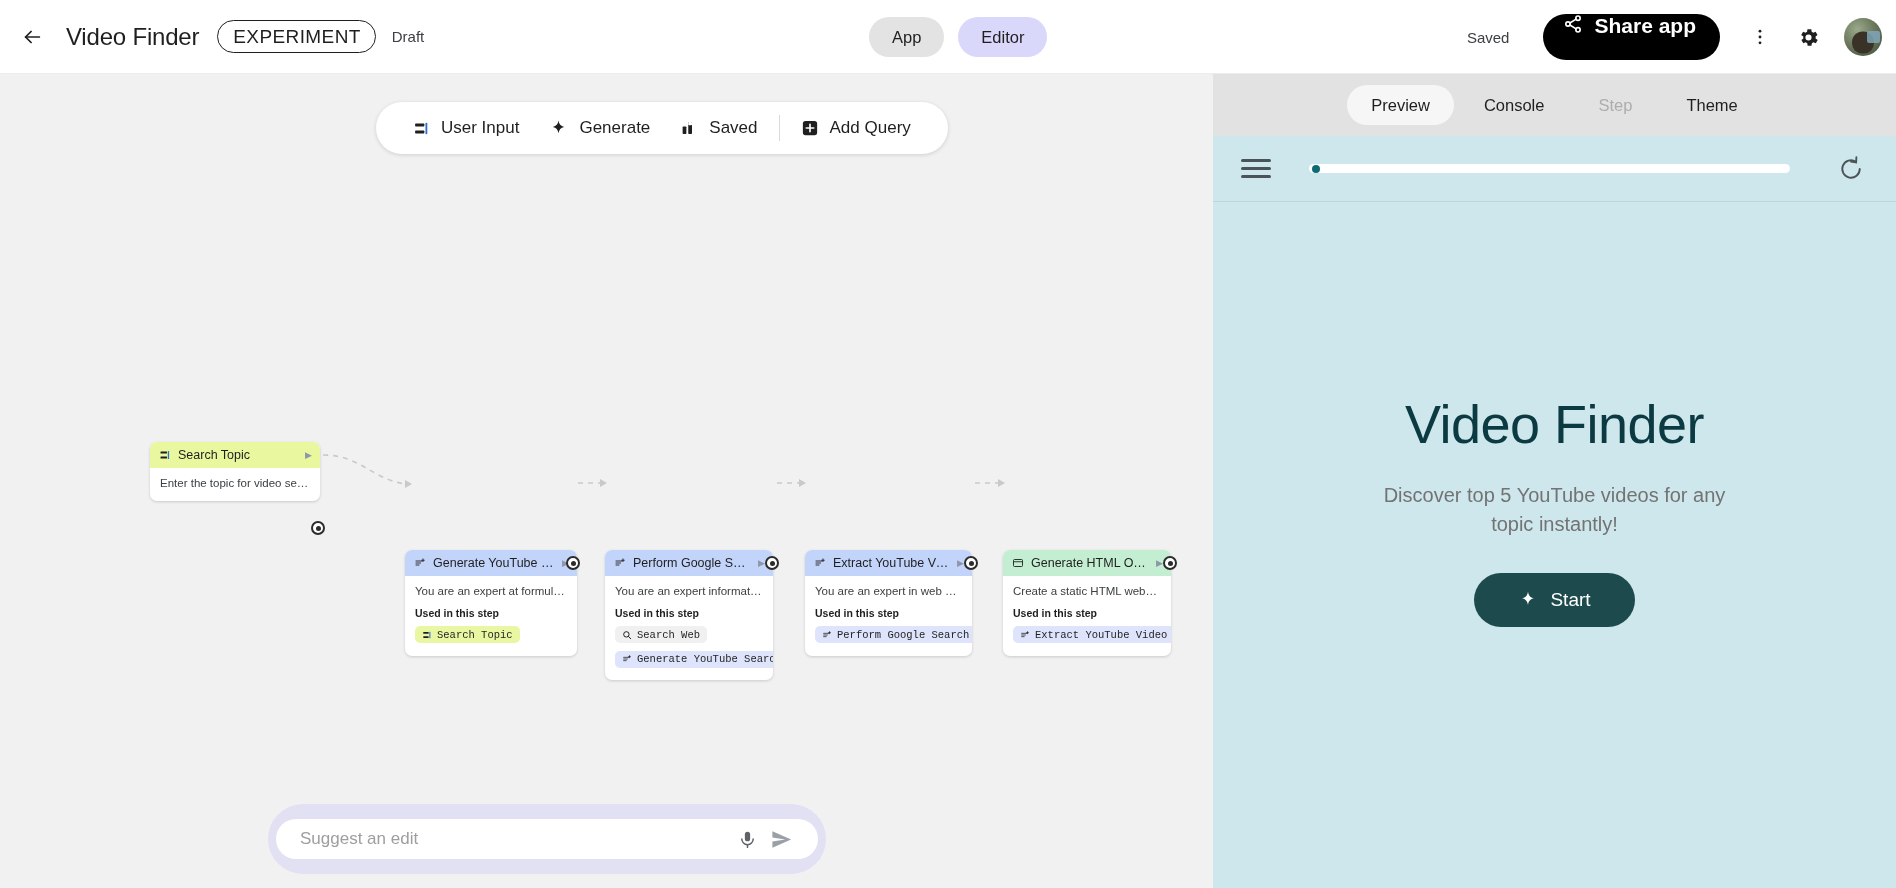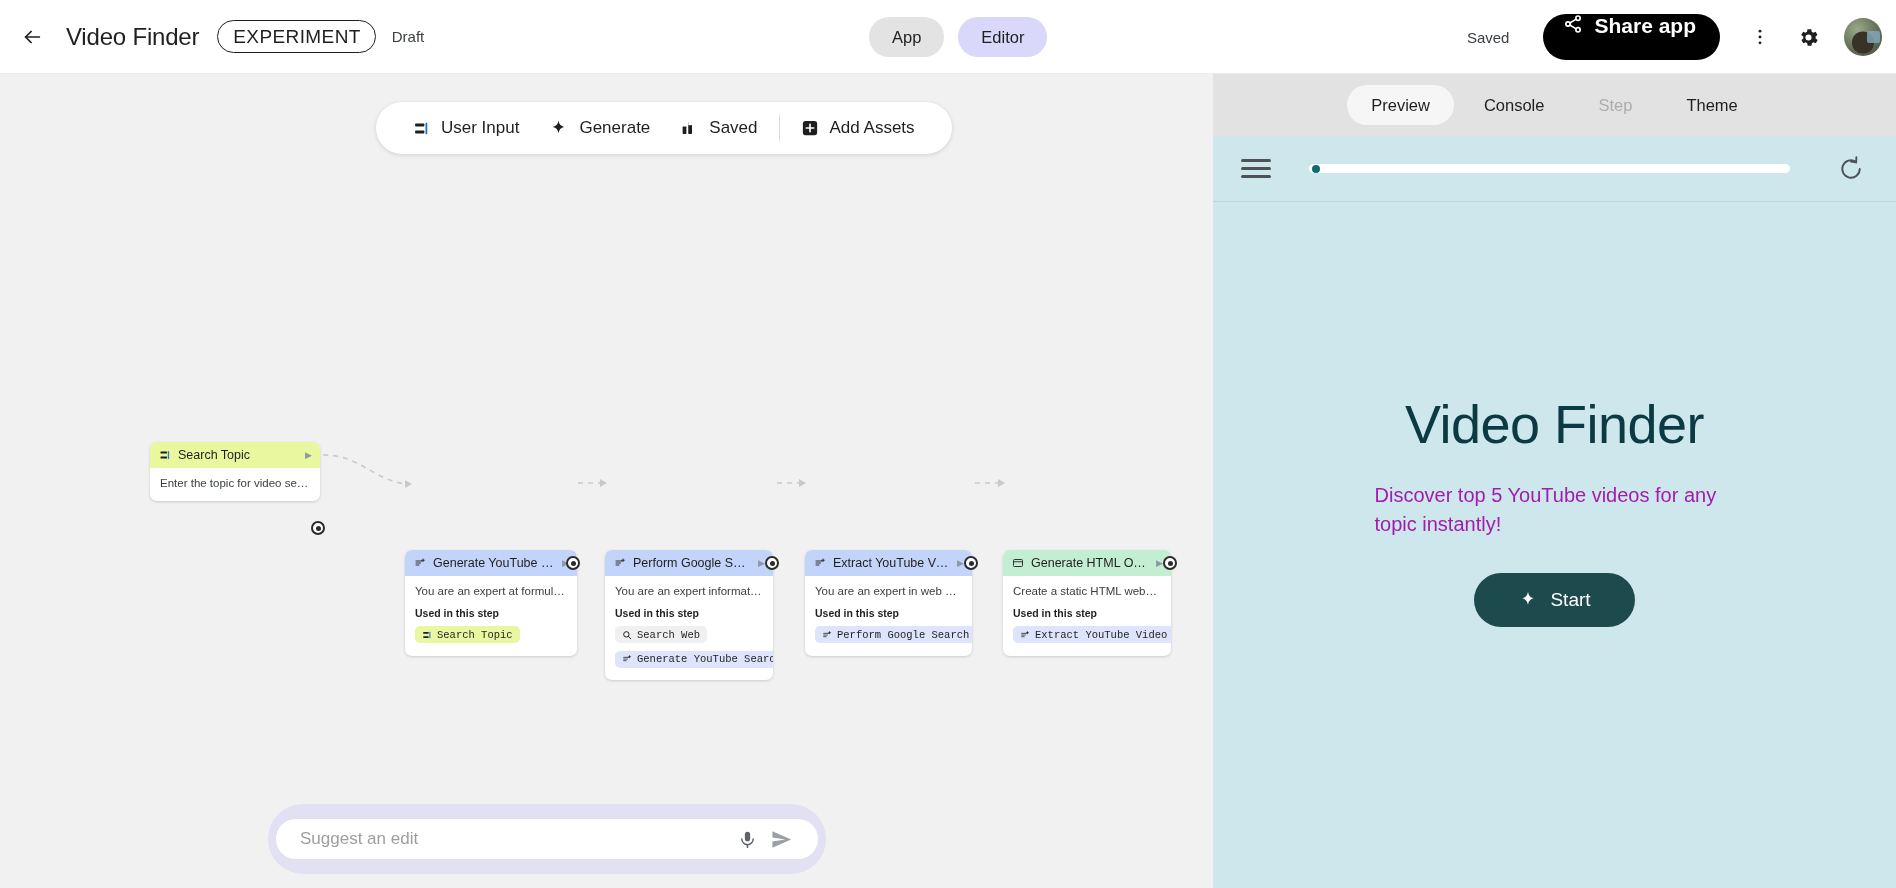--- a/index.html
+++ b/index.html
@@ -194,21 +194,21 @@
 
   .prev-body {
     flex: 1; display: flex; flex-direction: column; align-items: center;
     justify-content: center; padding: 0 40px 70px 40px;
   }
   .prev-title {
     font-size: 54px; color: #0c3a42; letter-spacing: -0.5px; margin-bottom: 26px;
     text-align: center;
   }
   .prev-sub {
-    font-size: 20px; color: #a21caf; line-height: 1.45;
+    font-size: 20px; color: #737373; text-align: center; line-height: 1.45;
     max-width: 360px; margin-bottom: 34px;
   }
   .start-btn {
     background: #1d4a4d; color: #fff; border-radius: 999px; height: 54px;
     display: flex; align-items: center; justify-content: center; gap: 12px;
     padding: 0 44px; font-size: 19px; cursor: pointer;
   }
 </style>
 </head>
 <body>
@@ -281,21 +281,21 @@
         <rect x="11" y="4" width="5" height="4.4" rx="1" fill="#fff"></rect>
       </svg>
       <span>Saved</span>
     </div>
     <div class="tool-sep"></div>
     <div class="tool-item">
       <svg width="18" height="18" viewBox="0 0 24 24">
         <rect x="2.5" y="2.5" width="19" height="19" rx="3.5" fill="#1f1f1f"></rect>
         <path d="M12 7v10M7 12h10" stroke="#fff" stroke-width="2.2" stroke-linecap="round"></path>
       </svg>
-      <span>Add Assets</span>
+      <span>Add Query</span>
     </div>
   </div>
 
   <svg class="conn" style="left:0;top:0;width:1330px;height:814px">
     <g stroke="#c9c9c9" stroke-width="1.6" fill="none" stroke-dasharray="5 5">
       <path d="M323 381 C 360 381, 370 404, 405 410"></path>
       <line x1="578" y1="409" x2="600" y2="409"></line>
       <line x1="777" y1="409" x2="800" y2="409"></line>
       <line x1="975" y1="409" x2="998" y2="409"></line>
     </g>

